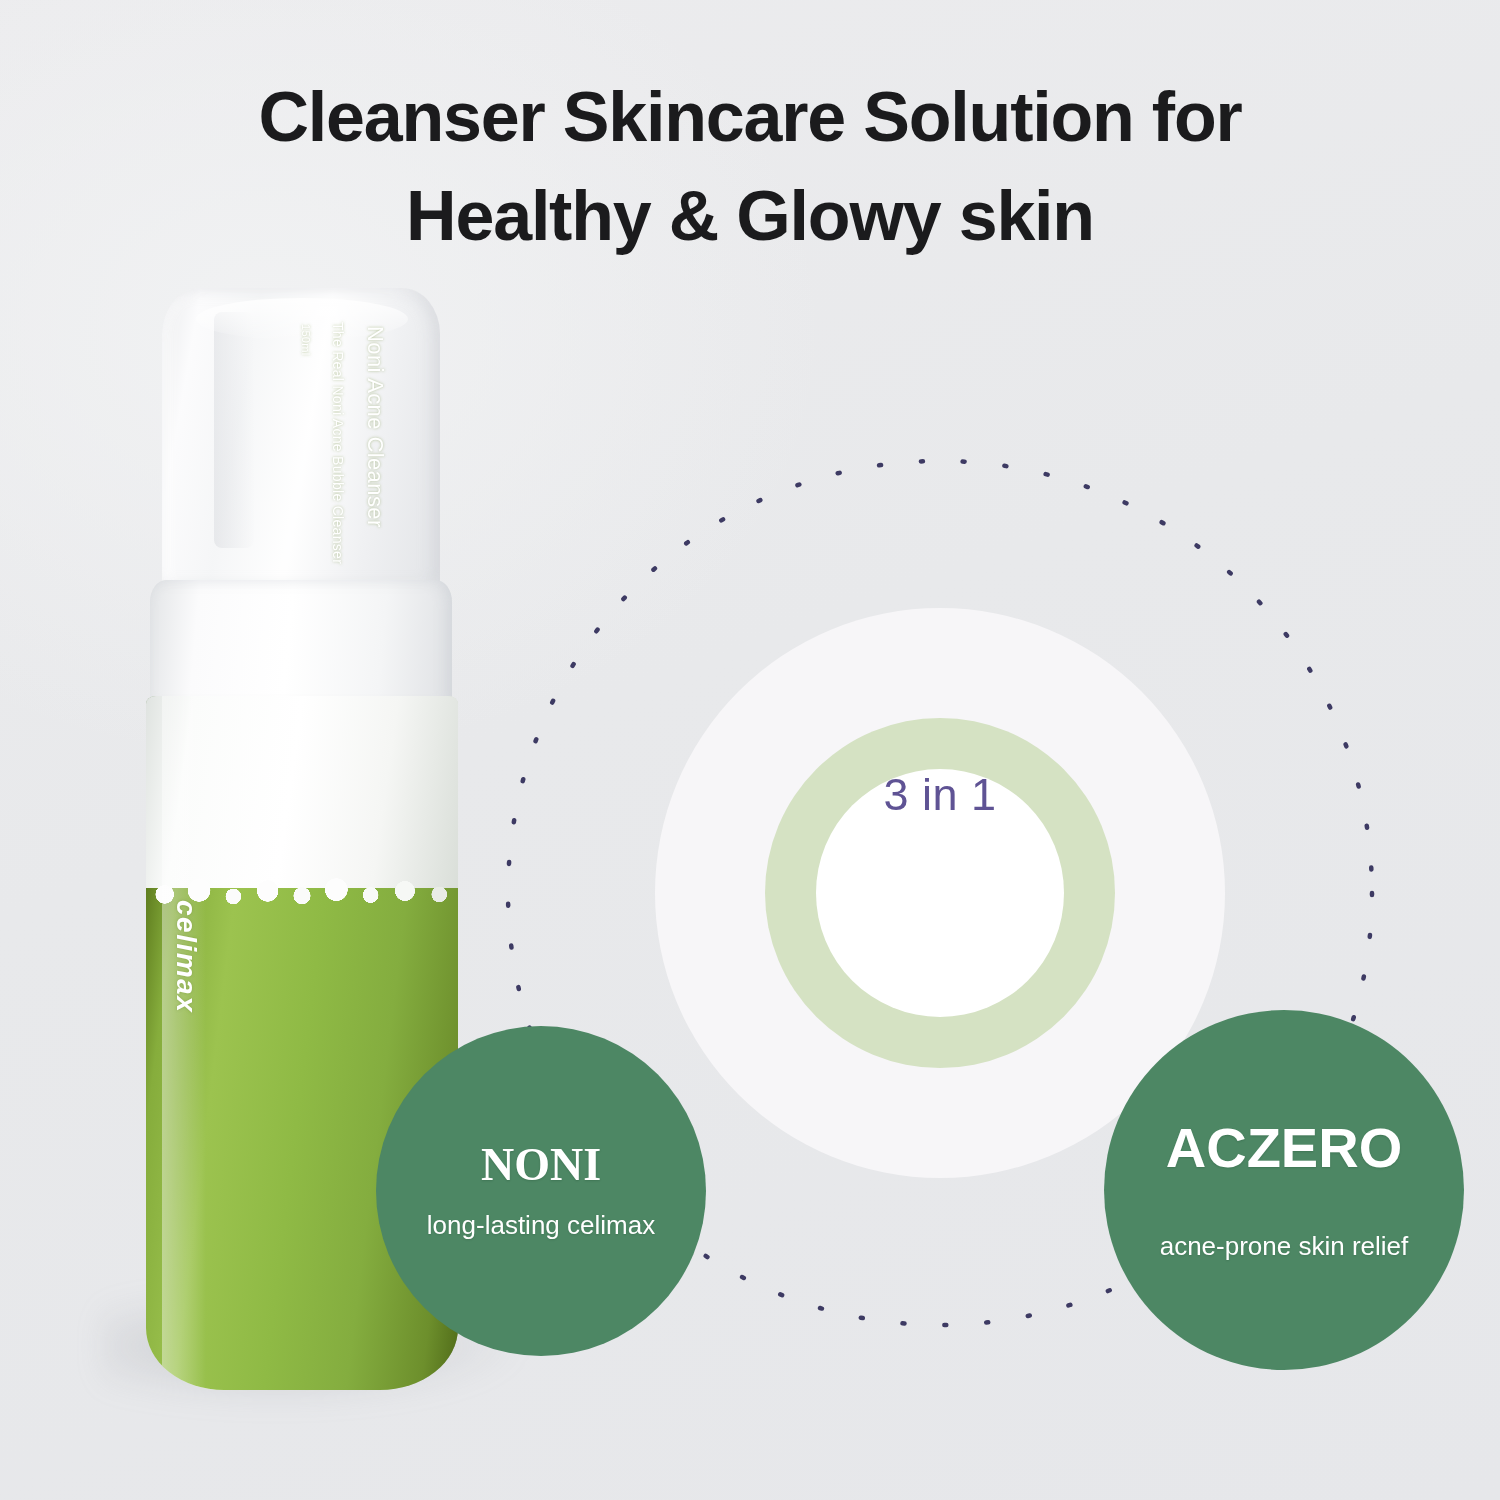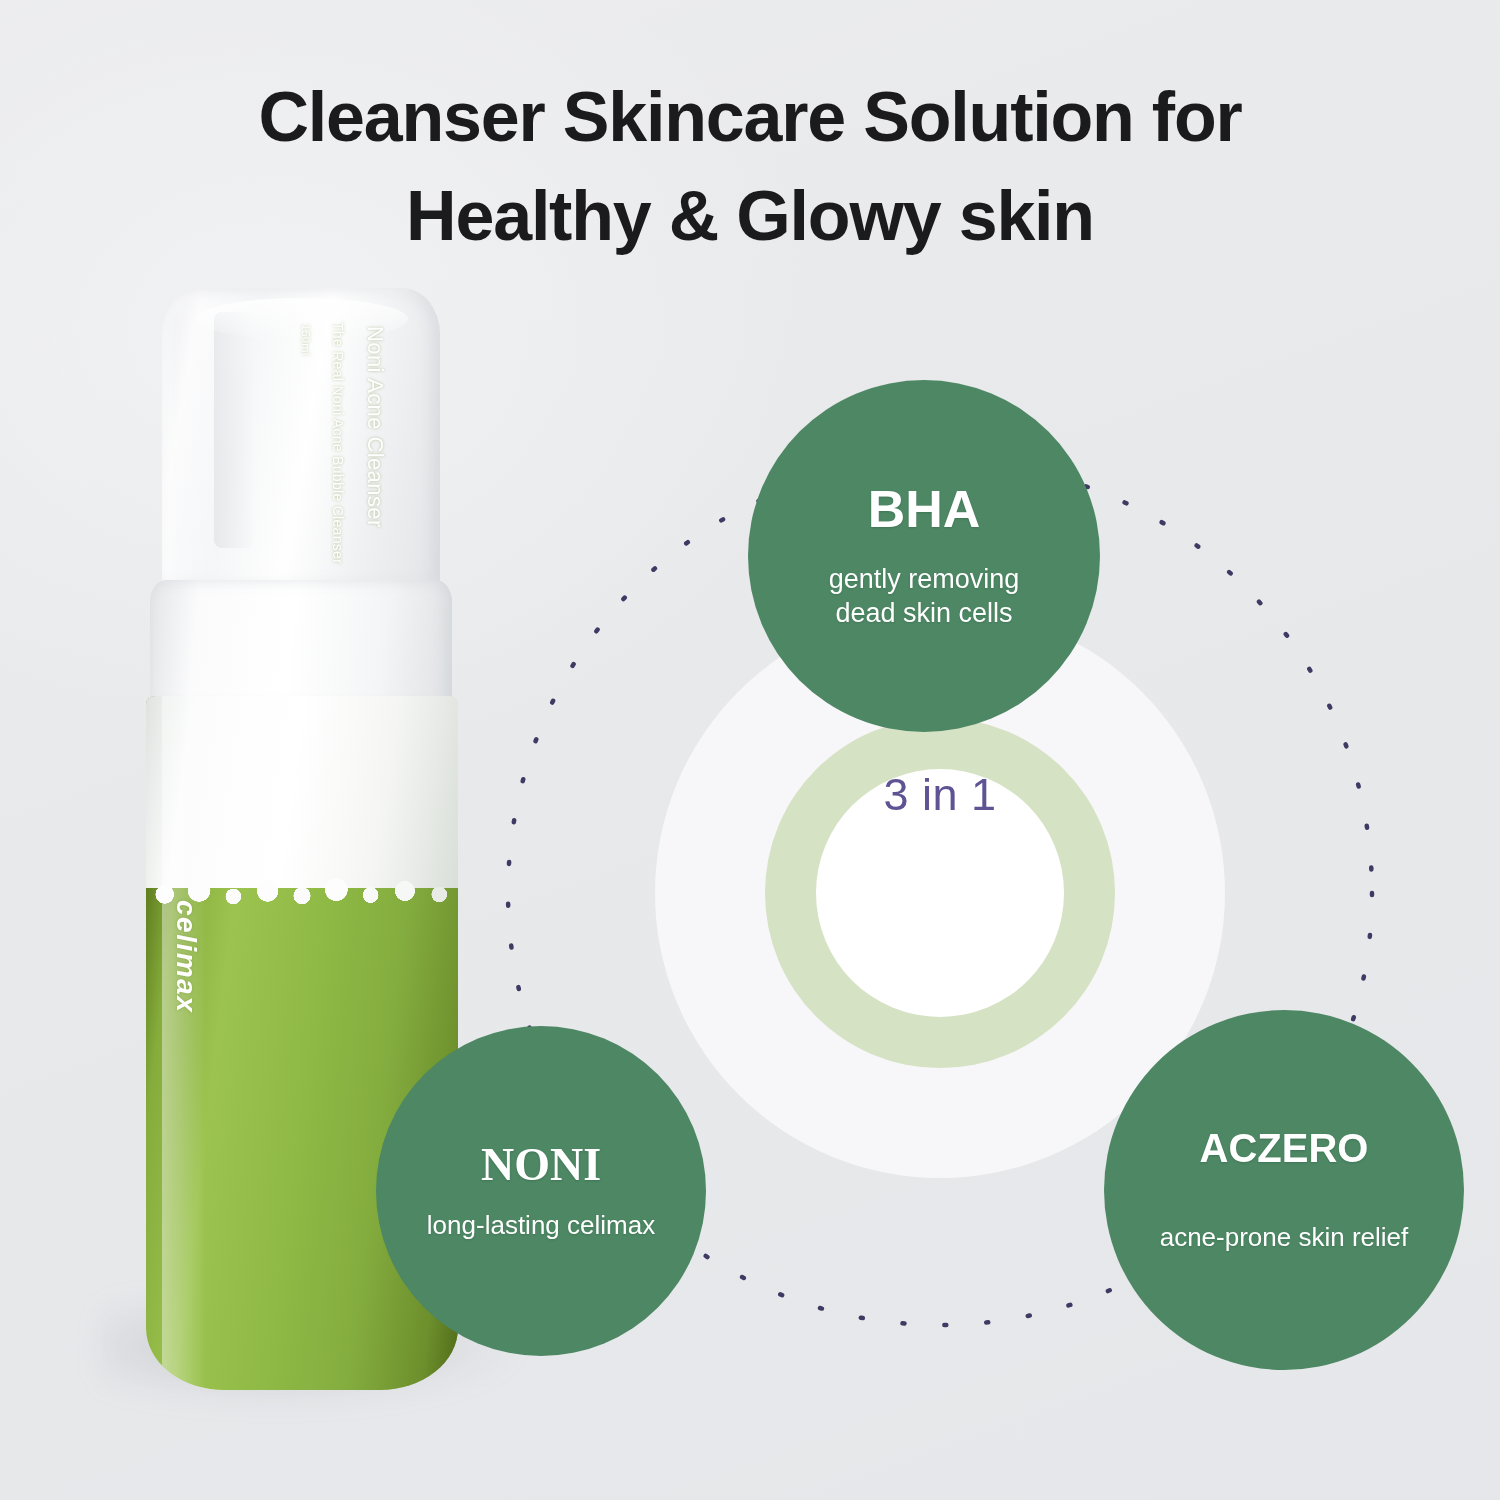--- a/index.html
+++ b/index.html
@@ -248,21 +248,21 @@
     left:-64px; top:648px;
     width:330px; height:330px;
   }
   #node-noni .node-title { font-size:46px; margin-bottom:20px;font-family:Liberation Serif, serif; }
   #node-noni .node-desc  { font-size:26px; }
 
   #node-aczero {
     left:664px; top:632px;
     width:360px; height:360px;
   }
-  #node-aczero .node-title { font-size:40px; margin-bottom:24px; }
+  #node-aczero .node-title { font-size:56px; margin-bottom:24px; }
   #node-aczero .node-desc  { font-size:26px;margin-top:28px; }
 </style>
 </head>
 <body>
 
 <div id="bg-sheen"></div>
 
 <div id="headline">
   <span class="line">Cleanser Skincare Solution for</span>
   <span class="line">Healthy &amp; Glowy skin</span>
@@ -290,27 +290,20 @@
   <svg id="dotted-ring" viewBox="0 0 900 900">
     <circle cx="450" cy="450" r="432"></circle>
   </svg>
 
   <div id="halo-outer"></div>
   <div id="halo-ring"></div>
   <div id="halo-core">
     <span id="center-label">3 in 1</span>
   </div>
 
-  <div class="node" id="node-bha">
-    <span class="node-title">BHA</span>
-    <span class="node-desc">
-      <span>gently removing</span><br>
-      <span>dead skin cells</span>
-    </span>
-  </div>
 
   <div class="node" id="node-noni">
     <span class="node-title">
       <span>NONI</span><br>
     </span>
     <span class="node-desc">long-lasting celimax</span>
   </div>
 
   <div class="node" id="node-aczero">
     <span class="node-title">ACZERO</span>

